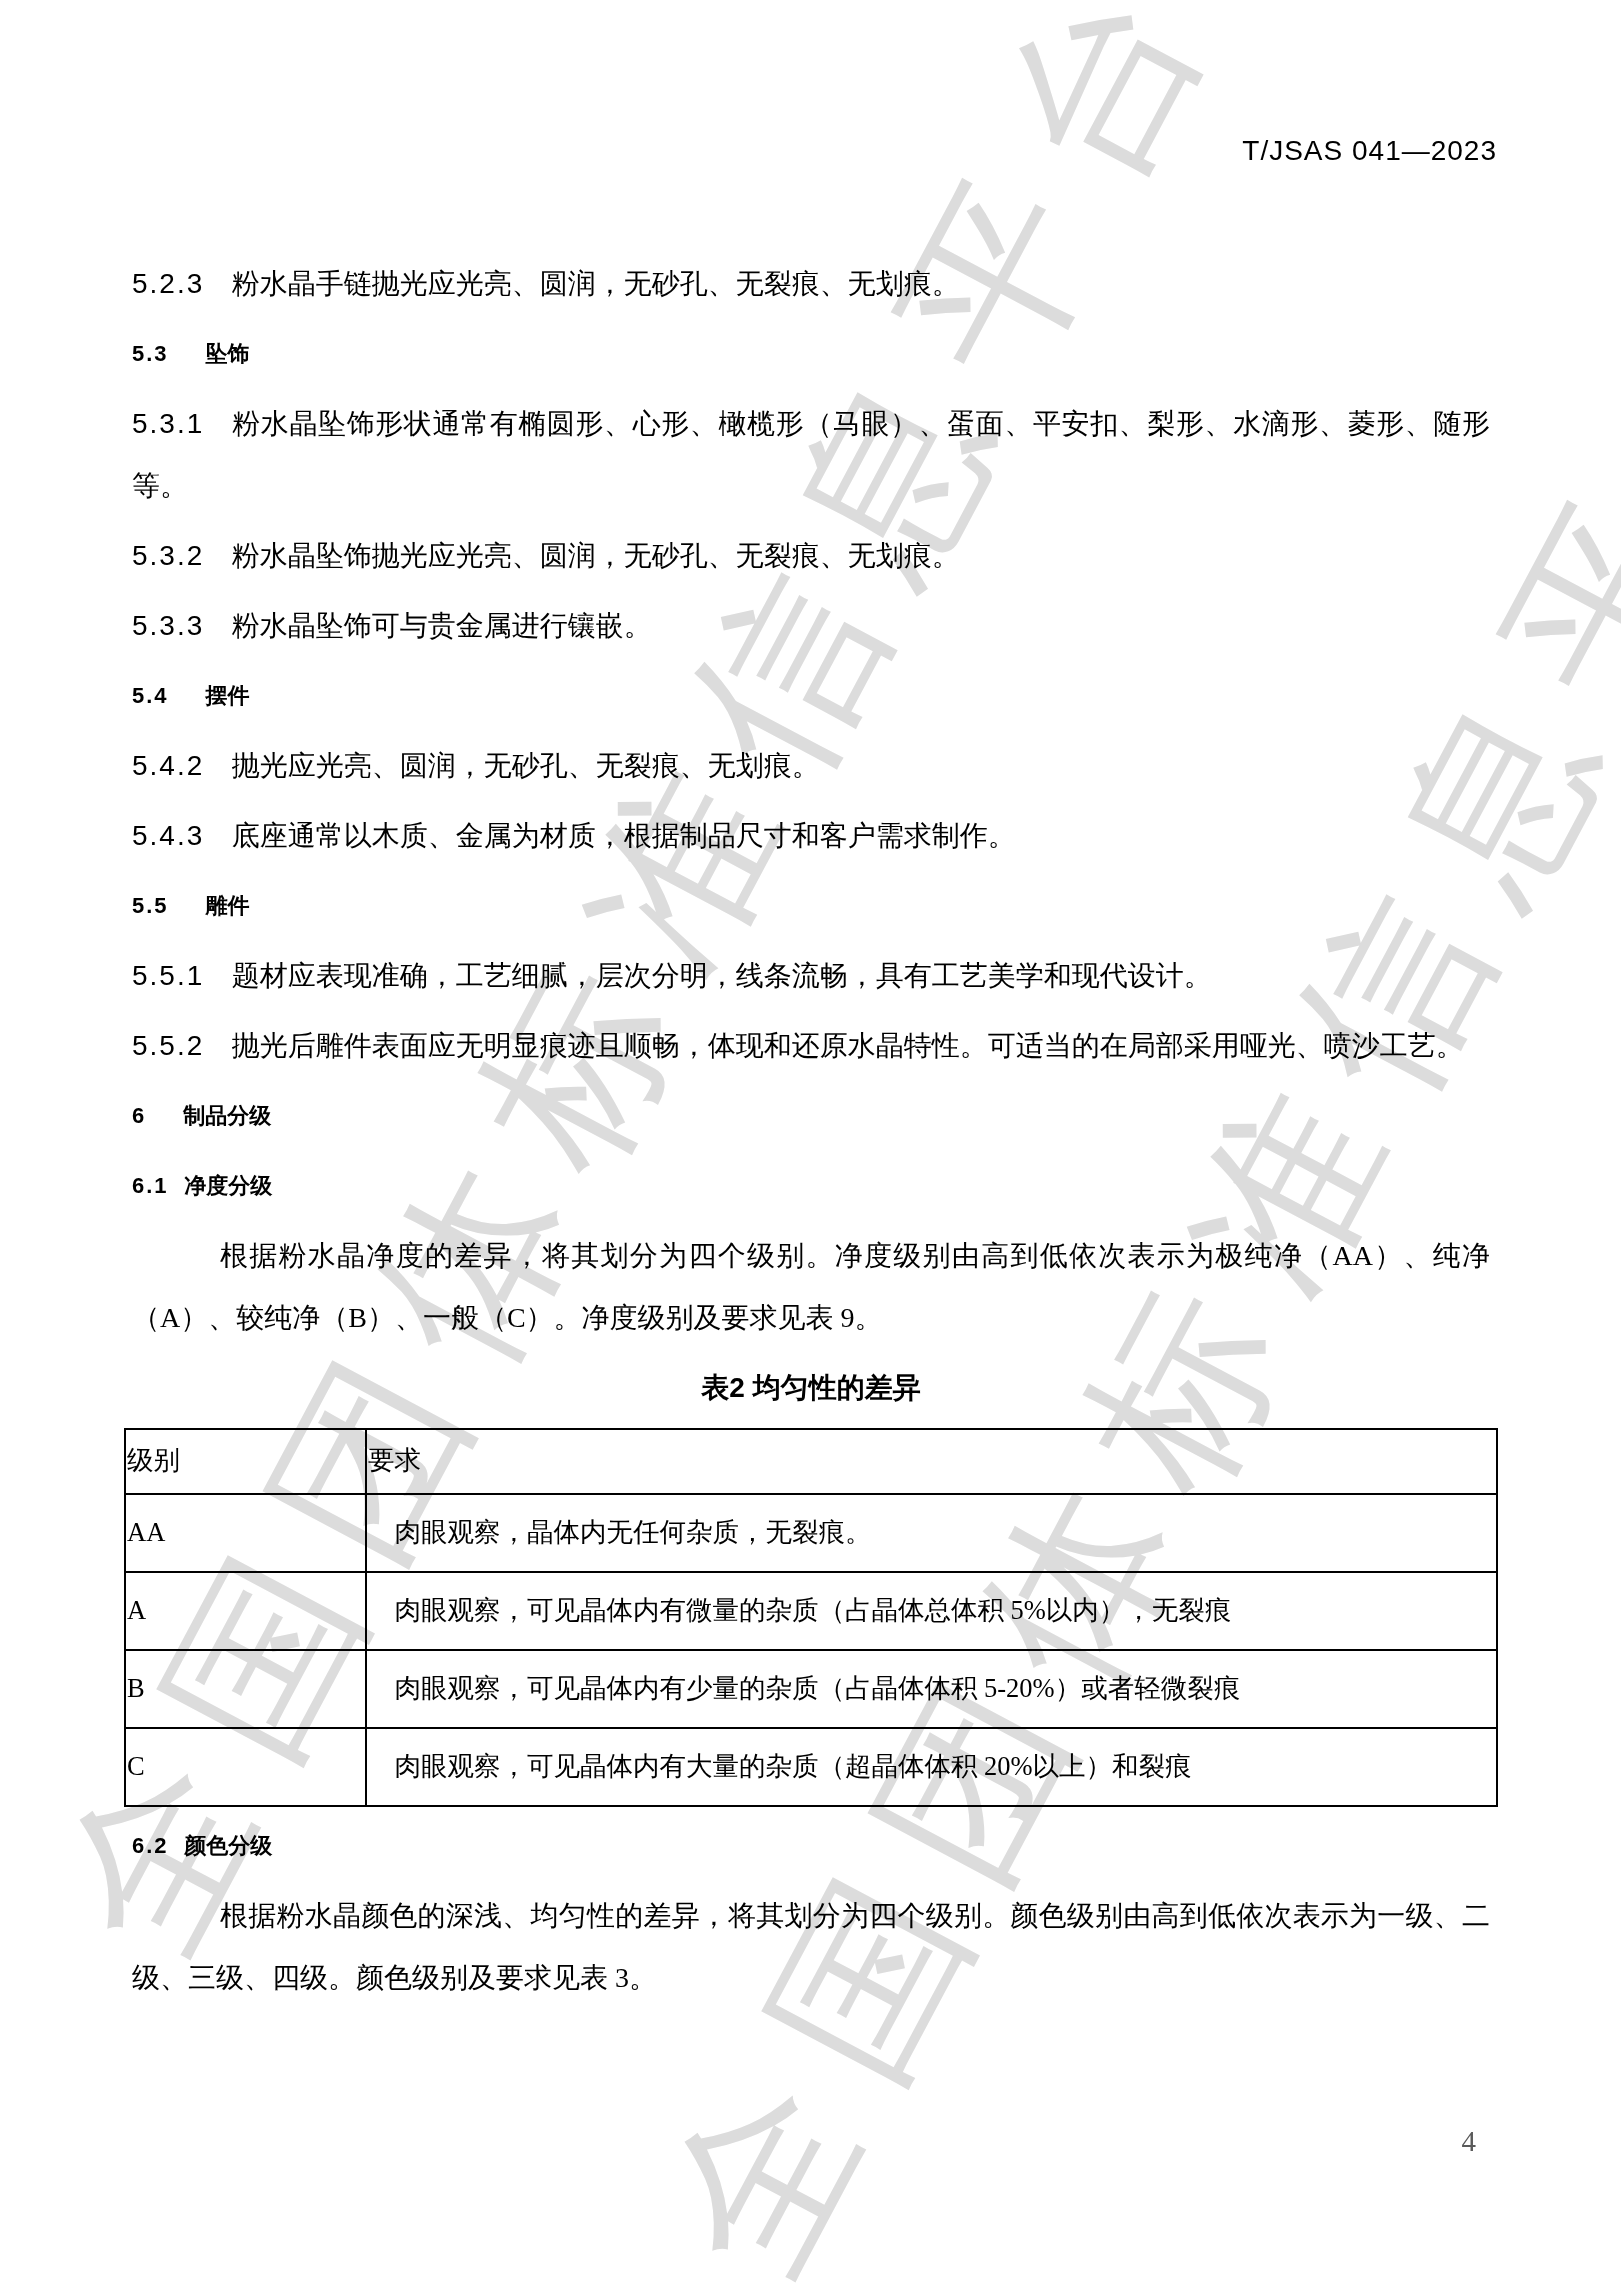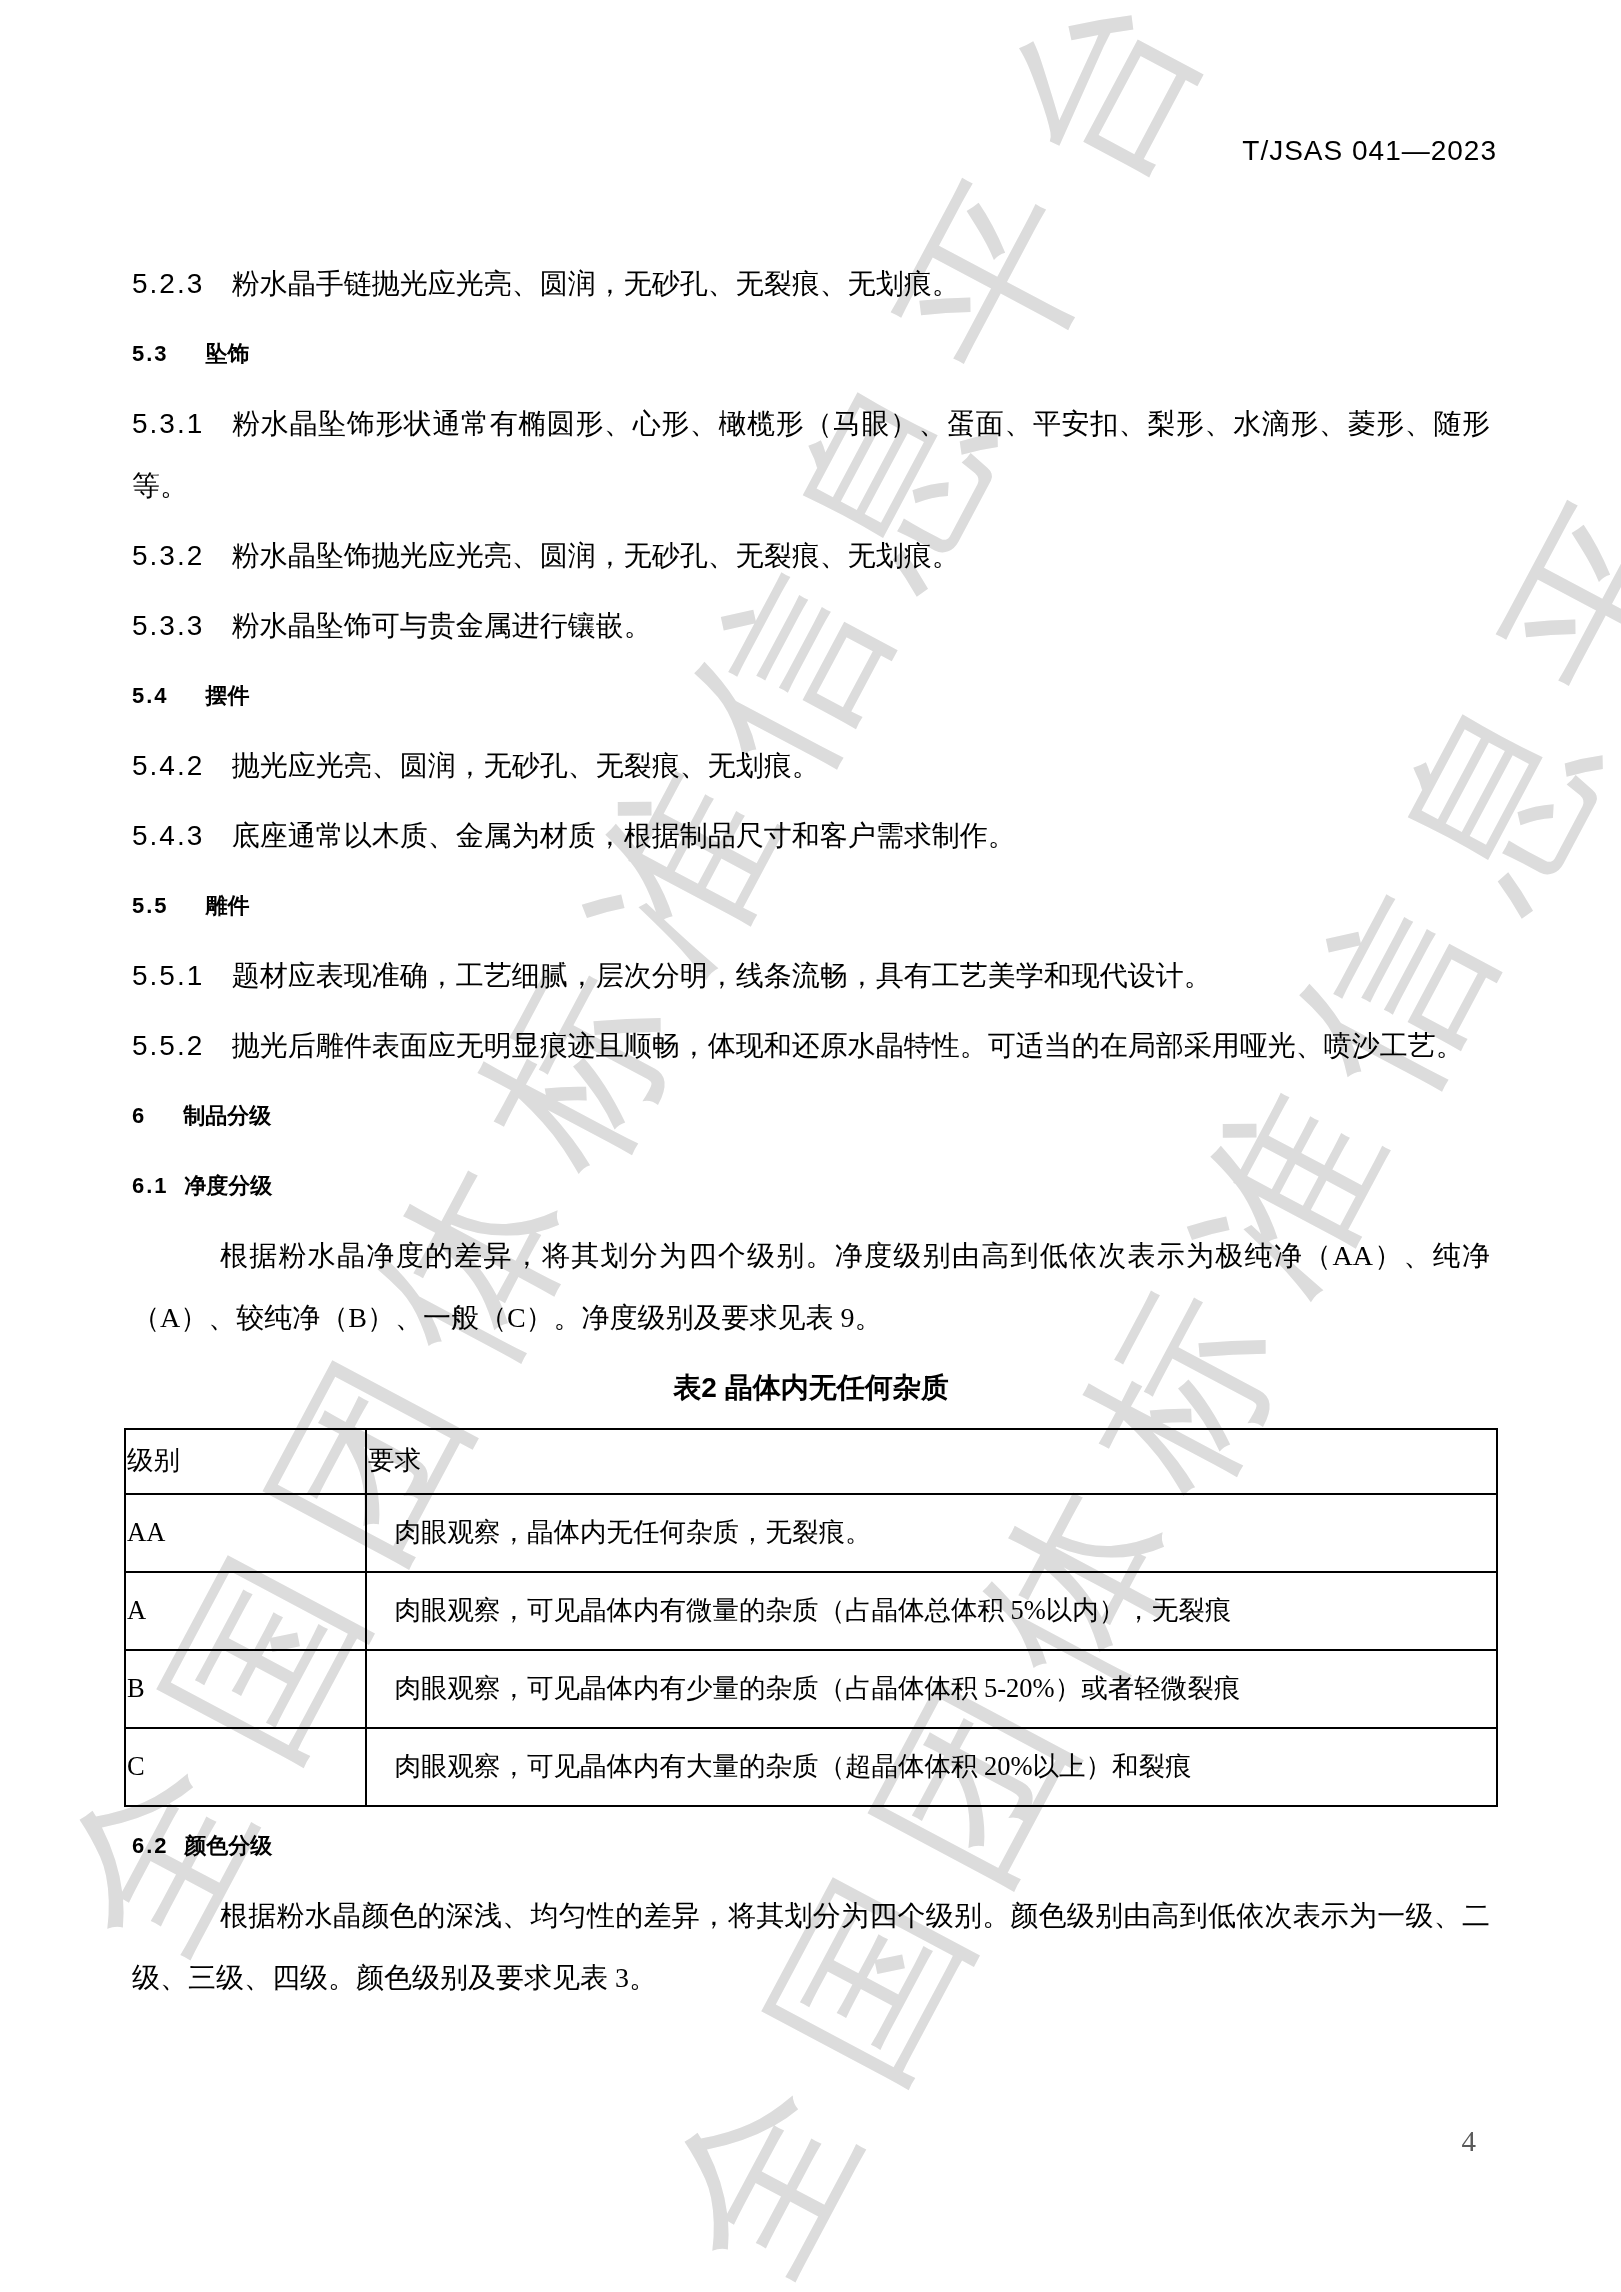--- a/index.html
+++ b/index.html
@@ -129,21 +129,21 @@
     <p class="clause"><span class="num">5.5.1</span><span>题材应表现准确，工艺细腻，层次分明，线条流畅，具有工艺美学和现代设计。</span></p>
 
     <p class="clause"><span class="num">5.5.2</span><span>抛光后雕件表面应无明显痕迹且顺畅，体现和还原水晶特性。可适当的在局部采用哑光、喷沙工艺。</span></p>
 
     <p class="heading"><span class="num">6</span><span>制品分级</span></p>
 
     <p class="heading tight"><span class="num">6.1</span><span>净度分级</span></p>
 
     <p class="para">根据粉水晶净度的差异，将其划分为四个级别。净度级别由高到低依次表示为极纯净（AA）、纯净（A）、较纯净（B）、一般（C）。净度级别及要求见表 9。</p>
 
-    <p class="tbl-caption">表2 晶体内无任何杂质</p>
+    <p class="tbl-caption">表2 均匀性的差异</p>
 
     <table class="grade">
       <colgroup>
           <col class="c-level">
           <col>
         </colgroup>
       <thead>
         <tr>
           <th>级别</th>
           <th>要求</th>

